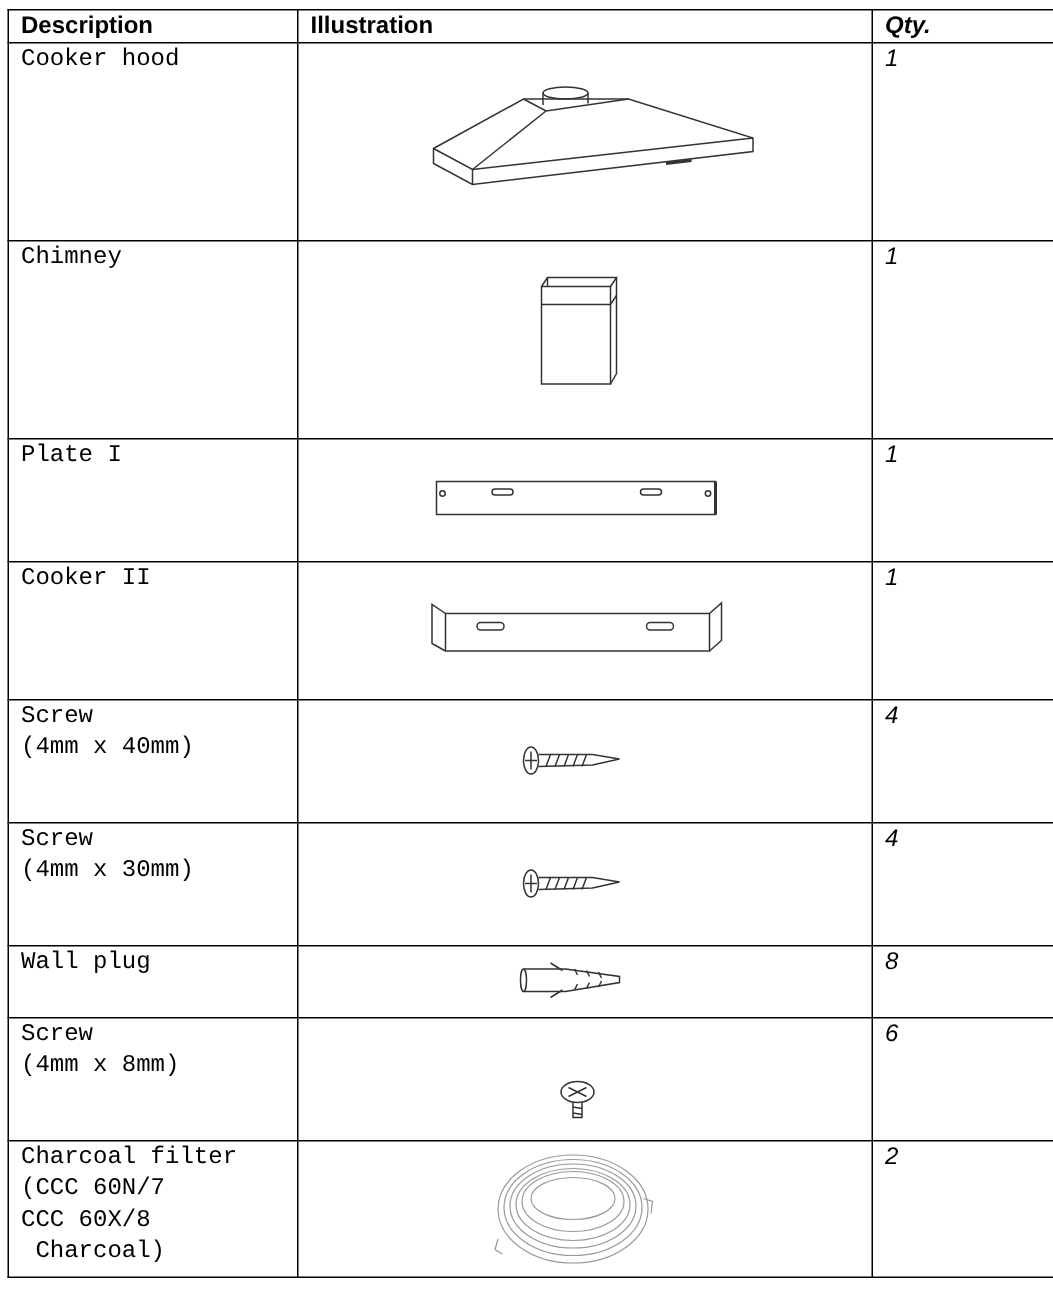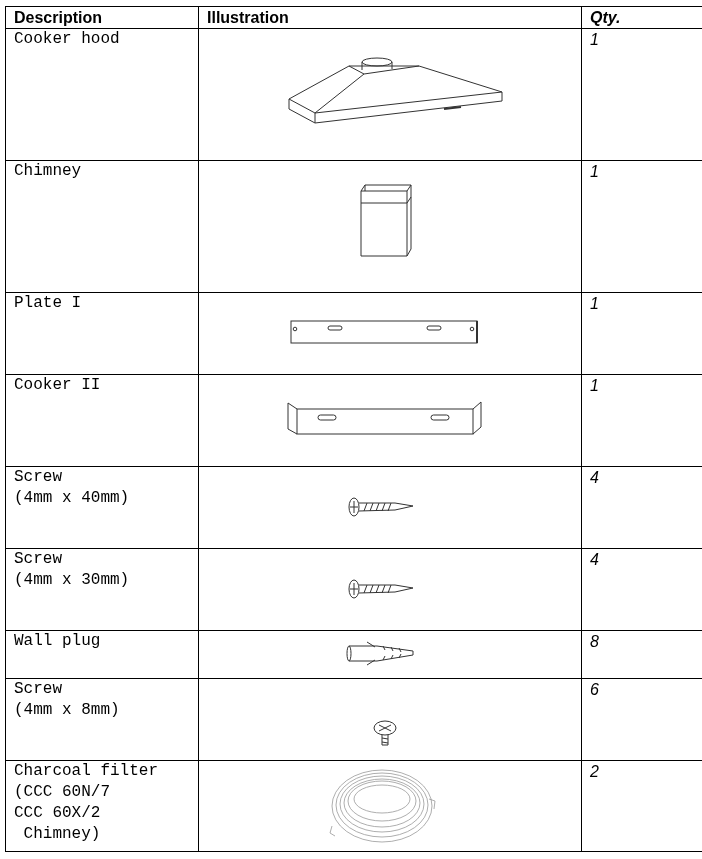--- a/index.html
+++ b/index.html
@@ -171,22 +171,22 @@
         </svg>
       </div>
     </td>
     <td class="c3">6</td>
   </tr>
 
   <tr style="height:91px">
     <td class="desc">
       <span>Charcoal filter</span>
       <span>(CCC 60N/7</span>
-      <span>CCC 60X/2</span>
-      <span> Chimney)</span>
+      <span>CCC 60X/8</span>
+      <span> Charcoal)</span>
     </td>
     <td class="c2">
       <div class="illus" style="height:89px">
         <svg width="374" height="89" viewBox="0 0 374 89" fill="none" stroke="#999" stroke-width="0.8">
           <ellipse cx="183" cy="45" rx="50" ry="36"></ellipse>
           <ellipse cx="183" cy="44" rx="46" ry="32"></ellipse>
           <ellipse cx="183" cy="43" rx="42" ry="28"></ellipse>
           <ellipse cx="183" cy="42" rx="38" ry="24"></ellipse>
           <ellipse cx="183" cy="40" rx="34" ry="20"></ellipse>
           <ellipse cx="183" cy="38" rx="28" ry="14"></ellipse>

